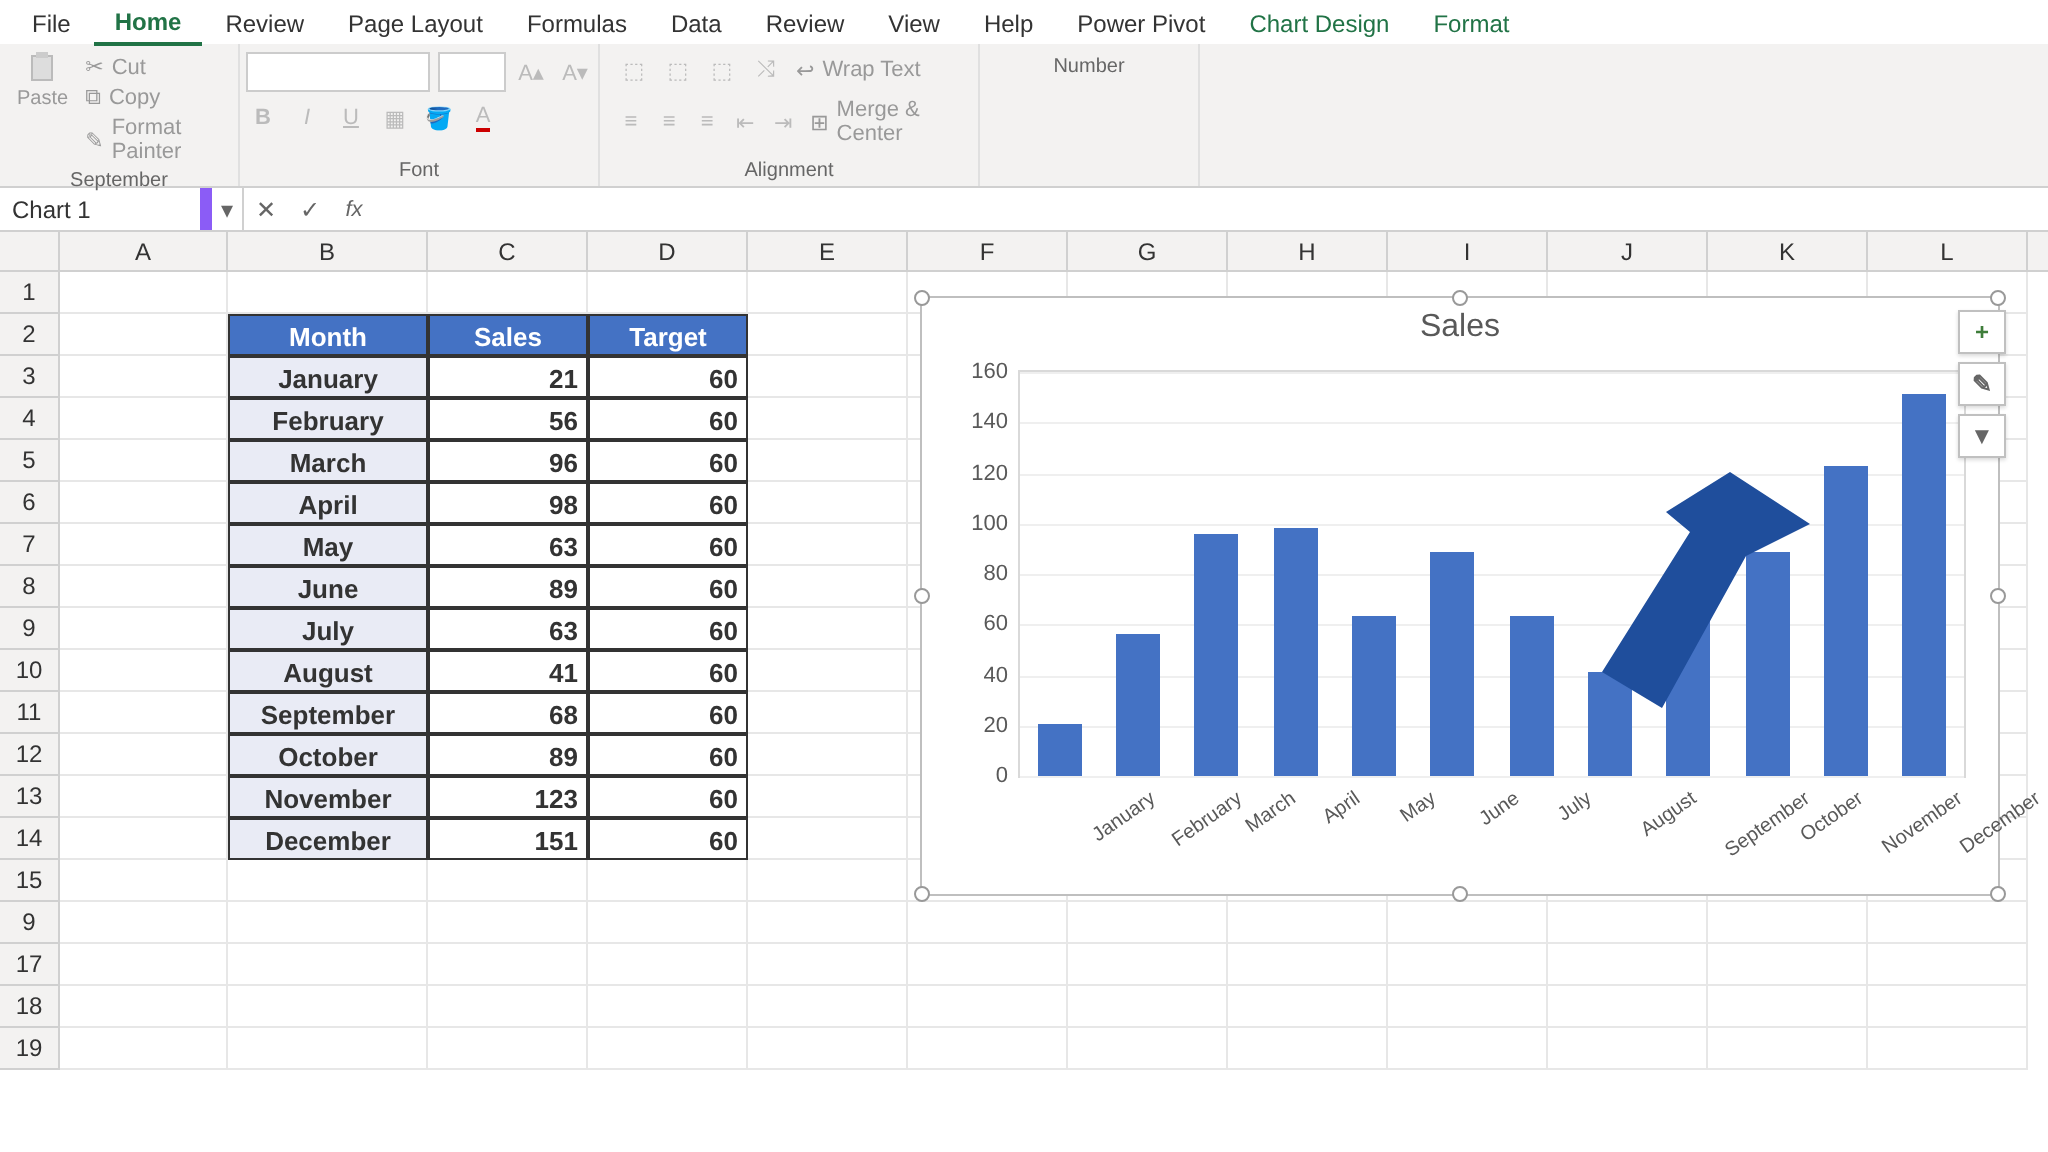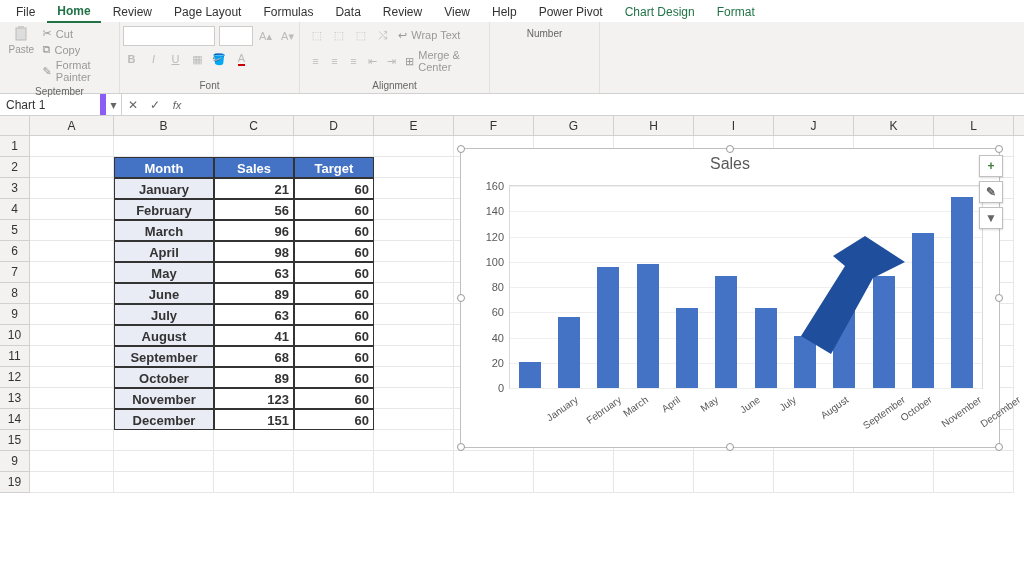--- a/index.html
+++ b/index.html
@@ -418,20 +418,50 @@
         <div class="cell" style="width: 80px;"></div>
         <div class="cell" style="width: 80px;"></div>
         <div class="cell" style="width: 80px;"></div>
         <div class="cell" style="width: 80px;"></div>
         <div class="cell" style="width: 80px;"></div>
         <div class="cell" style="width: 80px;"></div>
         <div class="cell" style="width: 80px;"></div>
       </div>
       <div class="row">
         <div class="rowhead">9</div>
+        <div class="cell" style="width: 84px;"></div>
+        <div class="cell" style="width: 100px;"></div>
+        <div class="cell" style="width: 80px;"></div>
+        <div class="cell" style="width: 80px;"></div>
+        <div class="cell" style="width: 80px;"></div>
+        <div class="cell" style="width: 80px;"></div>
+        <div class="cell" style="width: 80px;"></div>
+        <div class="cell" style="width: 80px;"></div>
+        <div class="cell" style="width: 80px;"></div>
+        <div class="cell" style="width: 80px;"></div>
+        <div class="cell" style="width: 80px;"></div>
+        <div class="cell" style="width: 80px;"></div>
+      </div>
+      <div class="row">
+        <div class="rowhead">17</div>
+        <div class="cell" style="width: 84px;"></div>
+        <div class="cell" style="width: 100px;"></div>
+        <div class="cell" style="width: 80px;"></div>
+        <div class="cell" style="width: 80px;"></div>
+        <div class="cell" style="width: 80px;"></div>
+        <div class="cell" style="width: 80px;"></div>
+        <div class="cell" style="width: 80px;"></div>
+        <div class="cell" style="width: 80px;"></div>
+        <div class="cell" style="width: 80px;"></div>
+        <div class="cell" style="width: 80px;"></div>
+        <div class="cell" style="width: 80px;"></div>
+        <div class="cell" style="width: 80px;"></div>
+      </div>
+      <div class="row">
+        <div class="rowhead">18</div>
         <div class="cell" style="width: 84px;"></div>
         <div class="cell" style="width: 100px;"></div>
         <div class="cell" style="width: 80px;"></div>
         <div class="cell" style="width: 80px;"></div>
         <div class="cell" style="width: 80px;"></div>
         <div class="cell" style="width: 80px;"></div>
         <div class="cell" style="width: 80px;"></div>
         <div class="cell" style="width: 80px;"></div>
         <div class="cell" style="width: 80px;"></div>
         <div class="cell" style="width: 80px;"></div>

